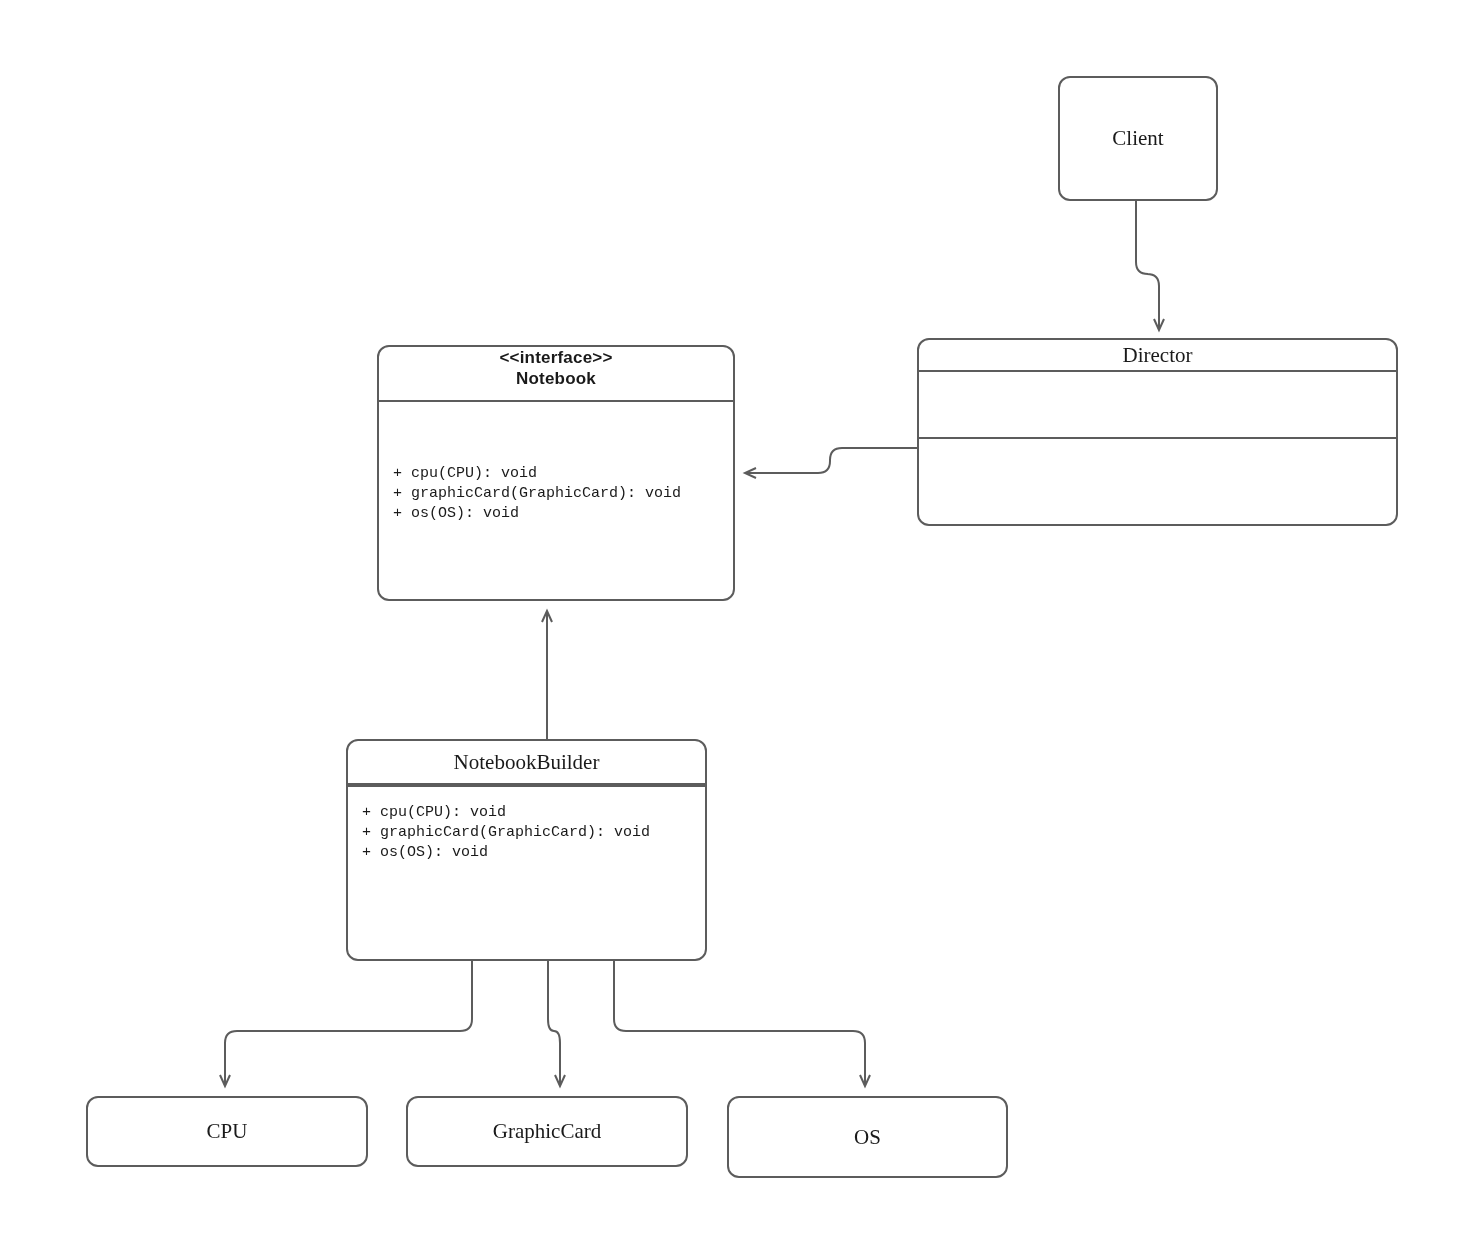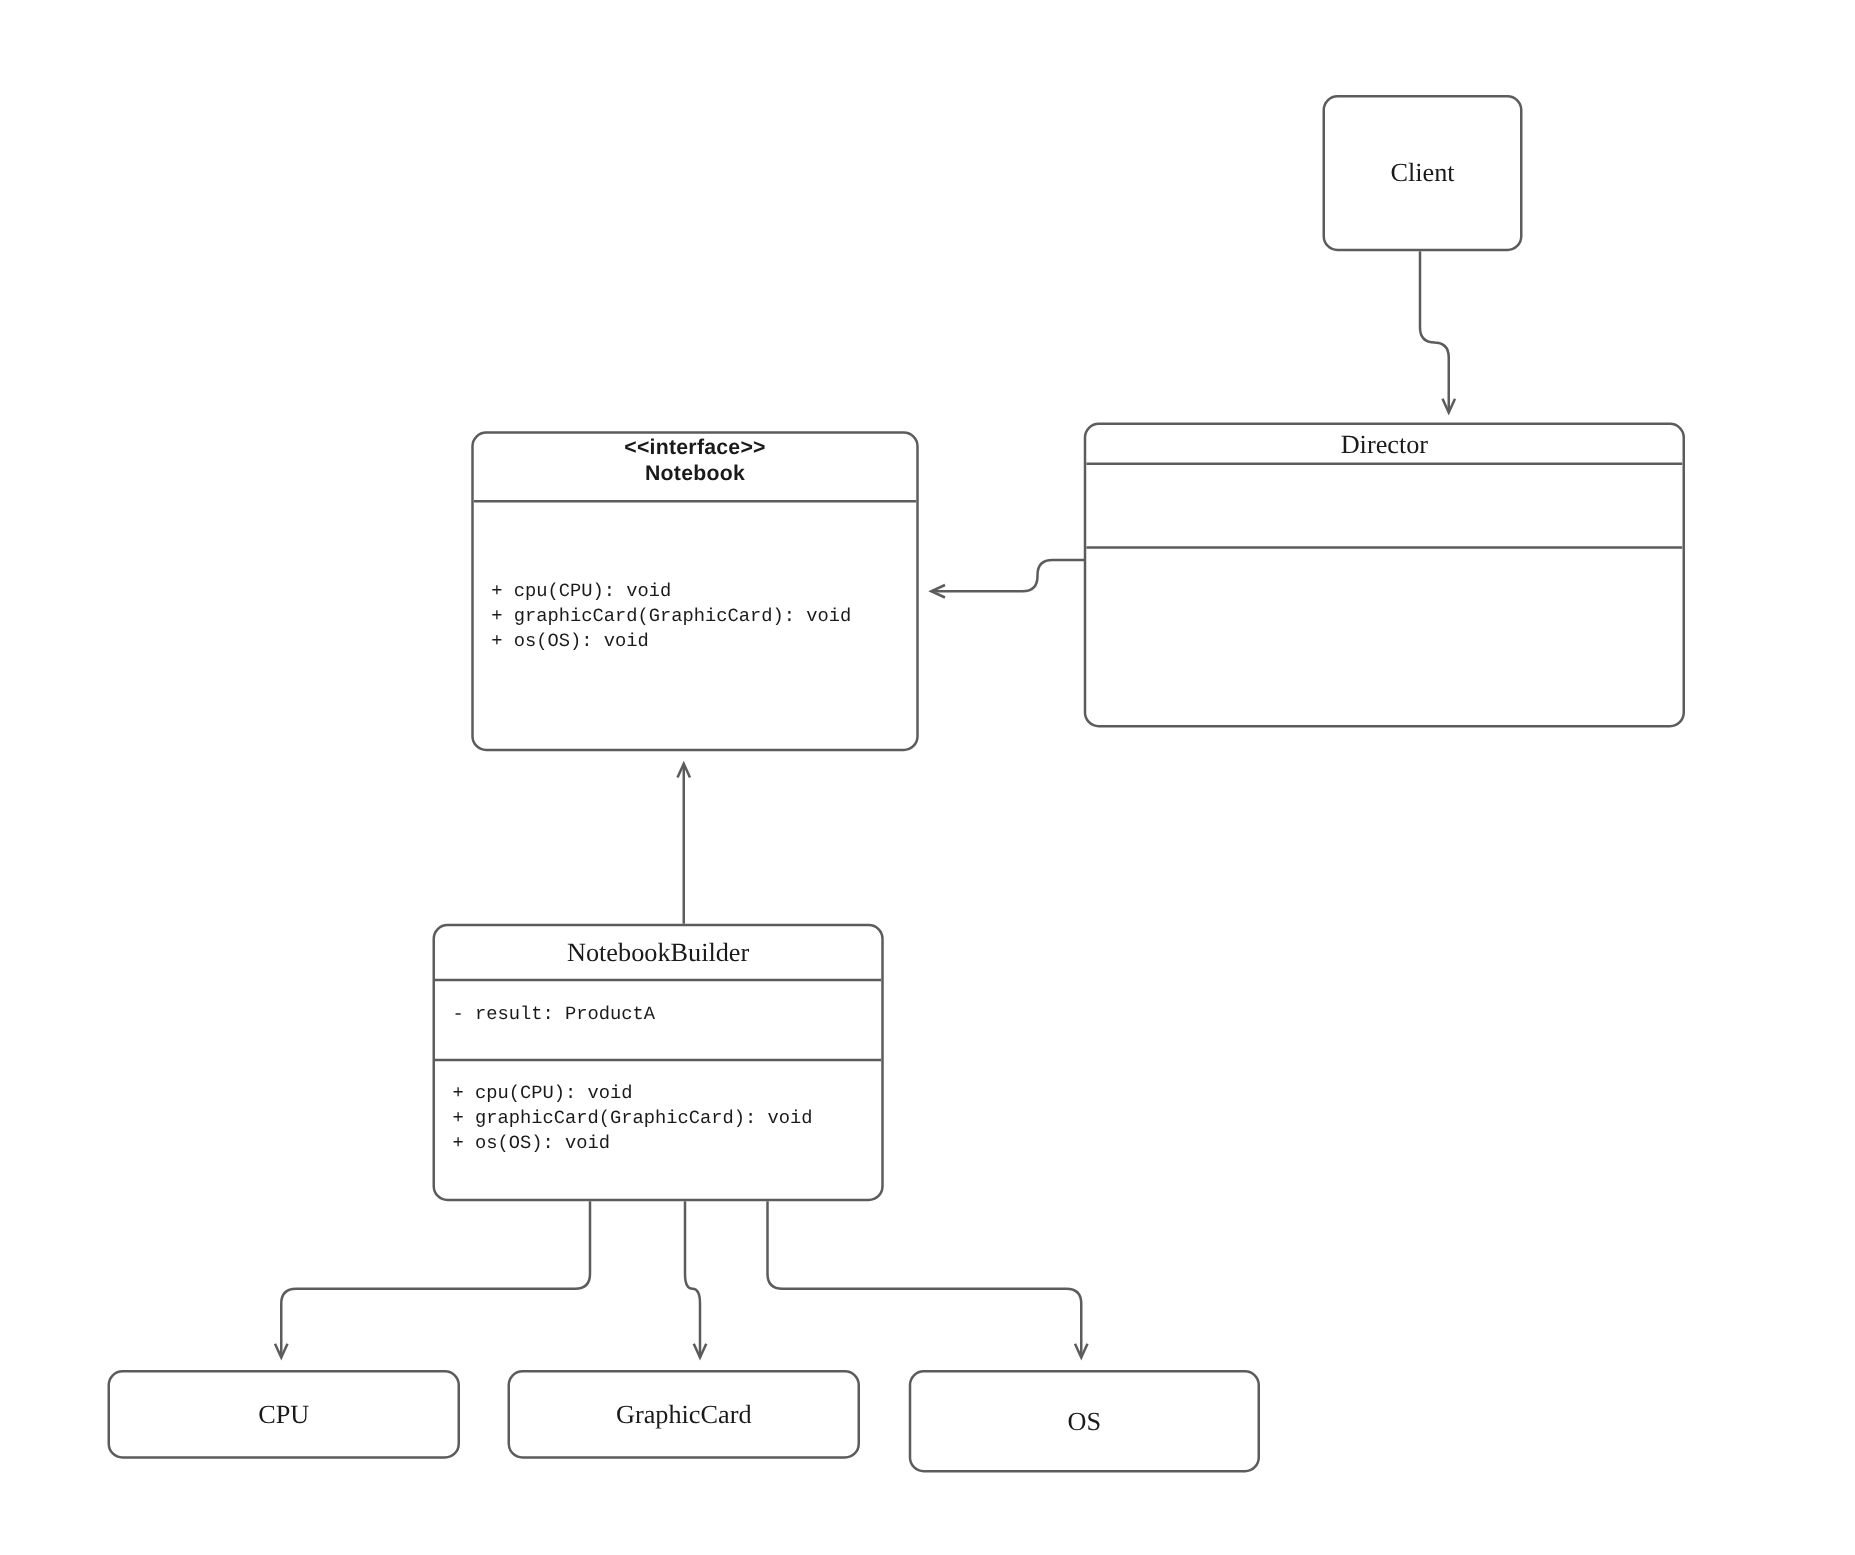--- a/index.html
+++ b/index.html
@@ -103,21 +103,21 @@
 
     <g>
       <path d="M614,961 L614,1019 Q614,1031 626,1031 L853,1031 Q865,1031 865,1043 L865,1086" fill="none" stroke="#5c5c5c" stroke-width="2" marker-end="url(#oarrow)"></path>
     </g>
   </svg>
 
   <div class="node simple-node" style="left:1058px; top:76px; width:160px; height:125px;">
     <span>Client</span>
   </div>
 
-  <div class="node" style="left:867px; top:338px; width:481px; height:244px;">
+  <div class="node" style="left:917px; top:338px; width:481px; height:188px;">
     <div class="cls-title" style="height:30px; line-height:30px;">Director</div>
     <div class="divider"></div>
     <div class="cls-compartment" style="height:65px;"></div>
     <div class="divider"></div>
   </div>
 
   <div class="node" style="left:377px; top:345px; width:358px; height:256px;">
     <div class="cls-title iface" style="height:53px; padding-top:0;">
       <div>&lt;&lt;interface&gt;&gt;</div>
       <div>Notebook</div>
@@ -126,23 +126,20 @@
     <div class="cls-compartment" style="padding-top:62px;">
       <div class="member">+ cpu(CPU): void</div>
       <div class="member">+ graphicCard(GraphicCard): void</div>
       <div class="member">+ os(OS): void</div>
     </div>
   </div>
 
   <div class="node" style="left:346px; top:739px; width:361px; height:222px;">
     <div class="cls-title" style="height:42px; line-height:42px;">NotebookBuilder</div>
     <div class="divider"></div>
-    <div class="cls-compartment" style="height:62px; padding-top:17px;">
-      <div class="member">- result: ProductA</div>
-    </div>
     <div class="divider"></div>
     <div class="cls-compartment" style="padding-top:16px;">
       <div class="member">+ cpu(CPU): void</div>
       <div class="member">+ graphicCard(GraphicCard): void</div>
       <div class="member">+ os(OS): void</div>
     </div>
   </div>
 
   <div class="node simple-node" style="left:406px; top:1096px; width:282px; height:71px;">
     <span>GraphicCard</span>

